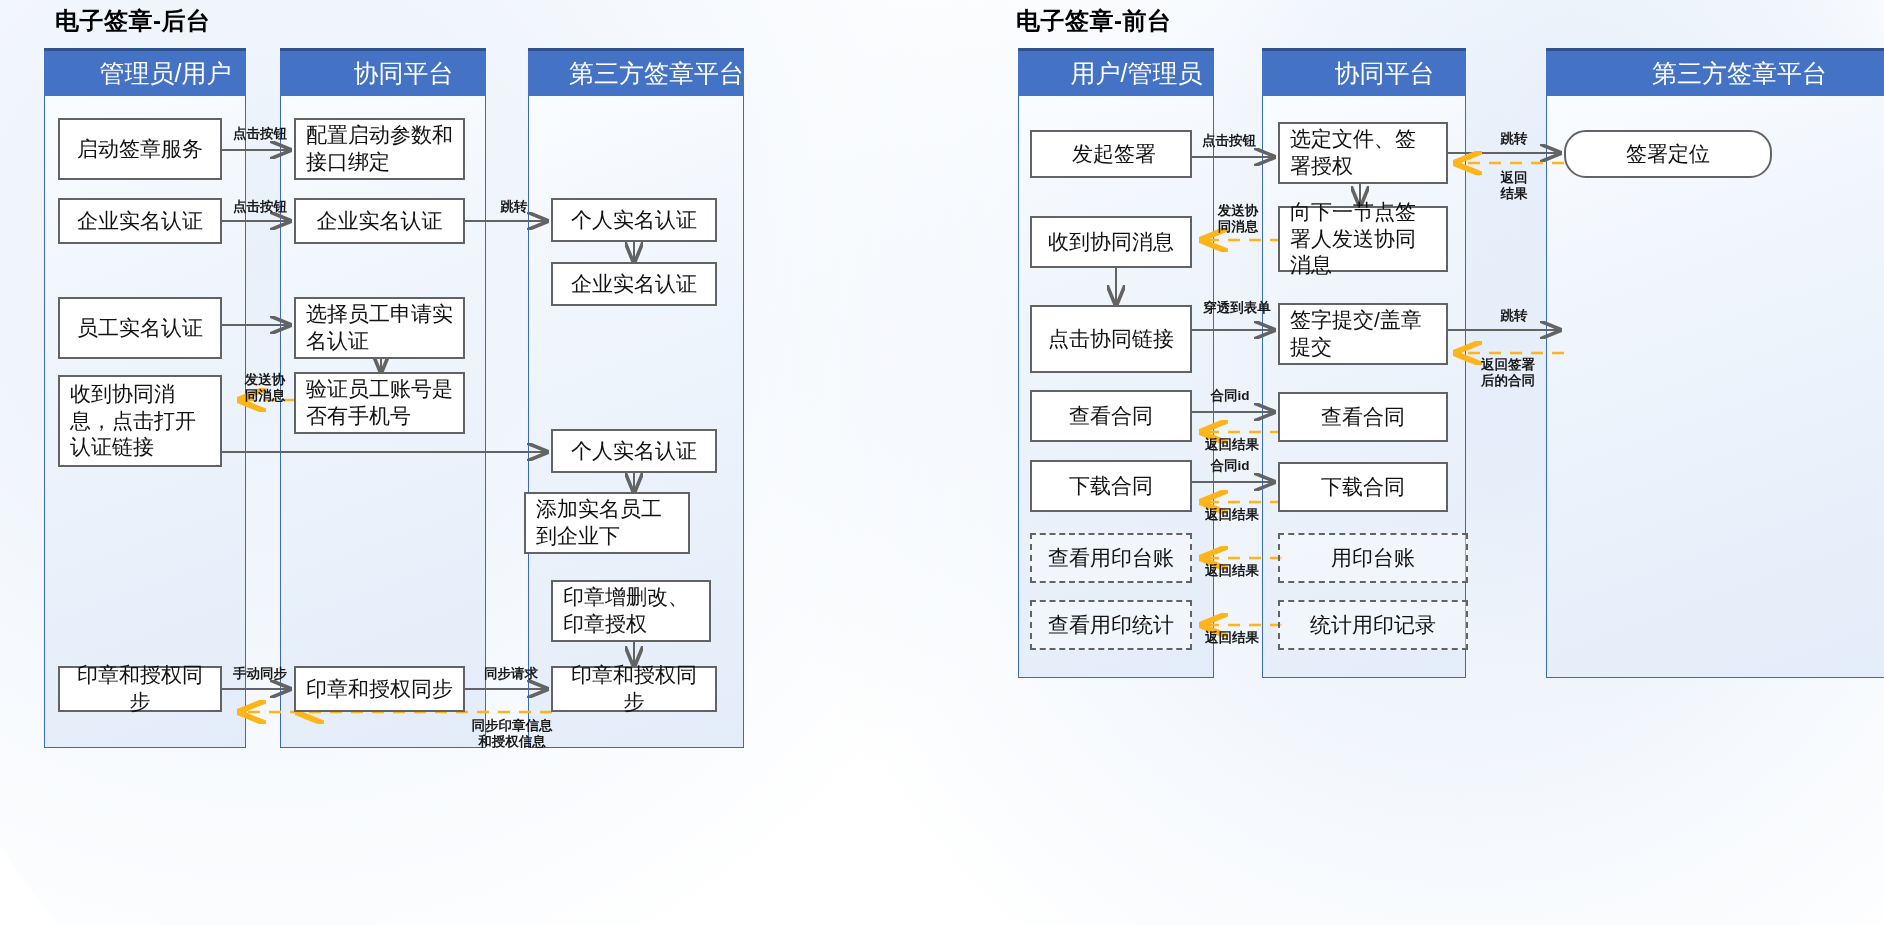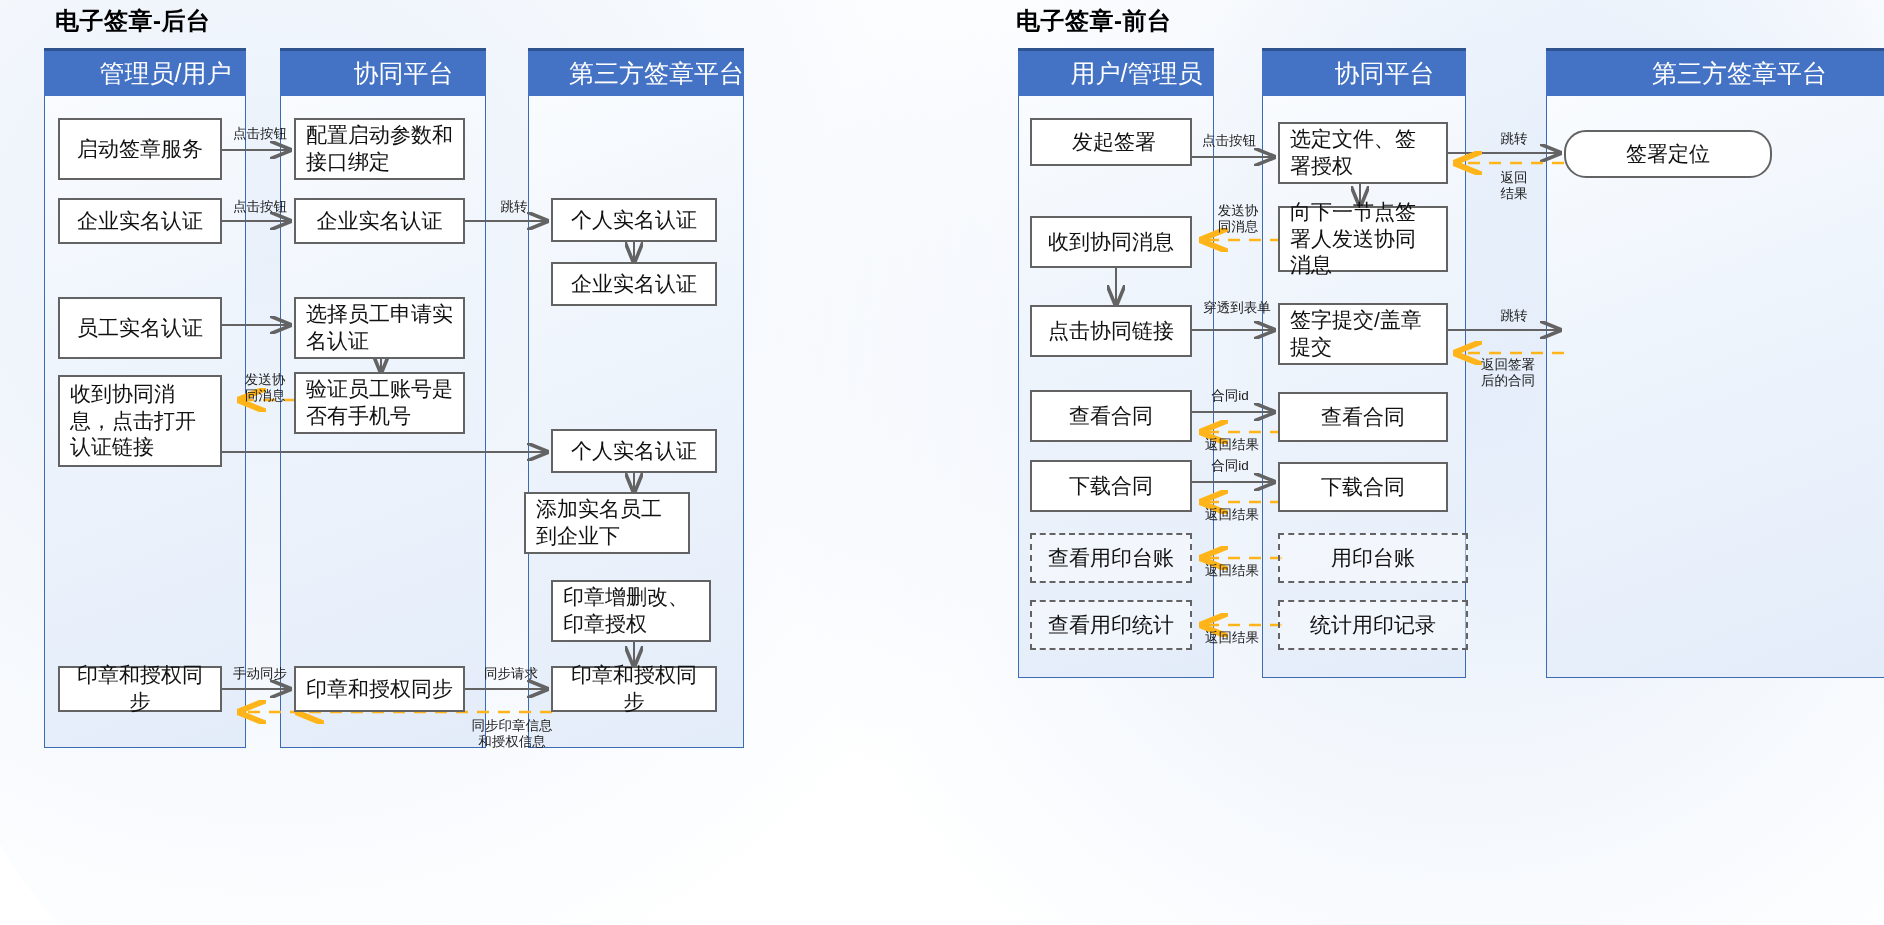--- a/index.html
+++ b/index.html
@@ -60,21 +60,21 @@
   .node.center{justify-content:center;text-align:center;}
   .node.left{justify-content:flex-start;text-align:left;}
   .node.dashed{border-style:dashed;background:transparent;}
   .node.translucent{background:rgba(255,255,255,.45);}
 
   
   .lbl{
     position:absolute;font-size:13.5px;color:#1a1a1a;
     line-height:1.18;white-space:pre-line;z-index:7;
   }
-  .lbl.c{text-align:center;}
+  .lbl.c{text-align:center;font-weight:bold;}
 
   
   svg.conn{position:absolute;left:0;top:0;overflow:visible;z-index:3;}
   .ln{stroke:#636363;stroke-width:2;fill:none;}
   .ln-d{stroke:#ffb519;stroke-width:2.6;fill:none;stroke-dasharray:12 9;}
 </style>
 </head>
 <body>
 
 <div class="bg-swoosh" id="sw1"></div>
@@ -252,27 +252,27 @@
 
     <path class="ln" d="M180,482 L262,482" marker-end="url(#ah2)"></path>
 
     <path class="ln-d" d="M270,502 L190,502" marker-end="url(#ahy2)"></path>
 
     <path class="ln-d" d="M270,558 L190,558" marker-end="url(#ahy2)"></path>
 
     <path class="ln-d" d="M270,625 L190,625" marker-end="url(#ahy2)"></path>
   </svg>
 
-  <div class="node center" style="left:18px;top:118px;width:162px;height:48px;padding-left:16px;">
+  <div class="node center" style="left:18px;top:130px;width:162px;height:48px;padding-left:16px;">
     <span>发起签署</span>
   </div>
   <div class="node center" style="left:18px;top:216px;width:162px;height:52px;">
     <span>收到协同消息</span>
   </div>
-  <div class="node center" style="left:18px;top:305px;width:162px;height:52px;">
+  <div class="node center" style="left:18px;top:305px;width:162px;height:68px;">
     <span>点击协同链接</span>
   </div>
   <div class="node center" style="left:18px;top:390px;width:162px;height:52px;">
     <span>查看合同</span>
   </div>
   <div class="node center" style="left:18px;top:460px;width:162px;height:52px;">
     <span>下载合同</span>
   </div>
   <div class="node center dashed translucent" style="left:18px;top:533px;width:162px;height:50px;">
     <span>查看用印台账</span>

